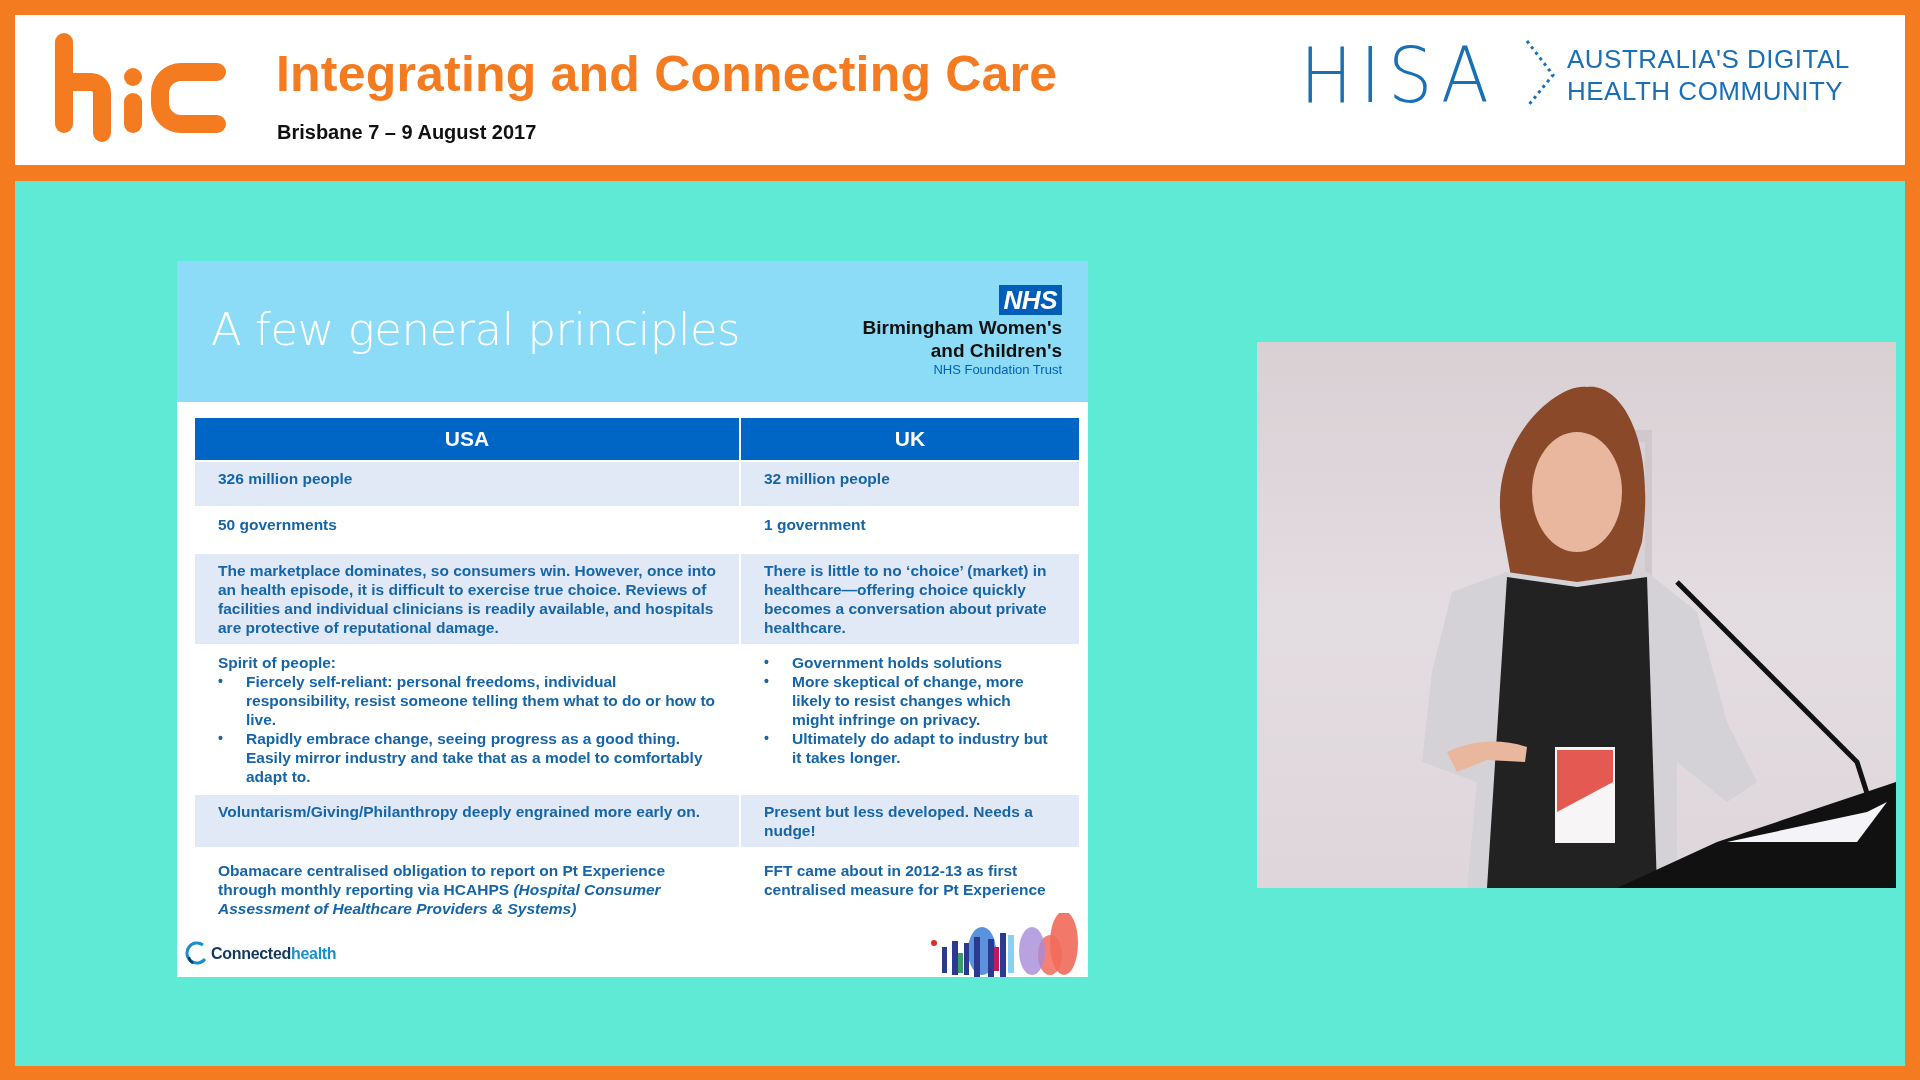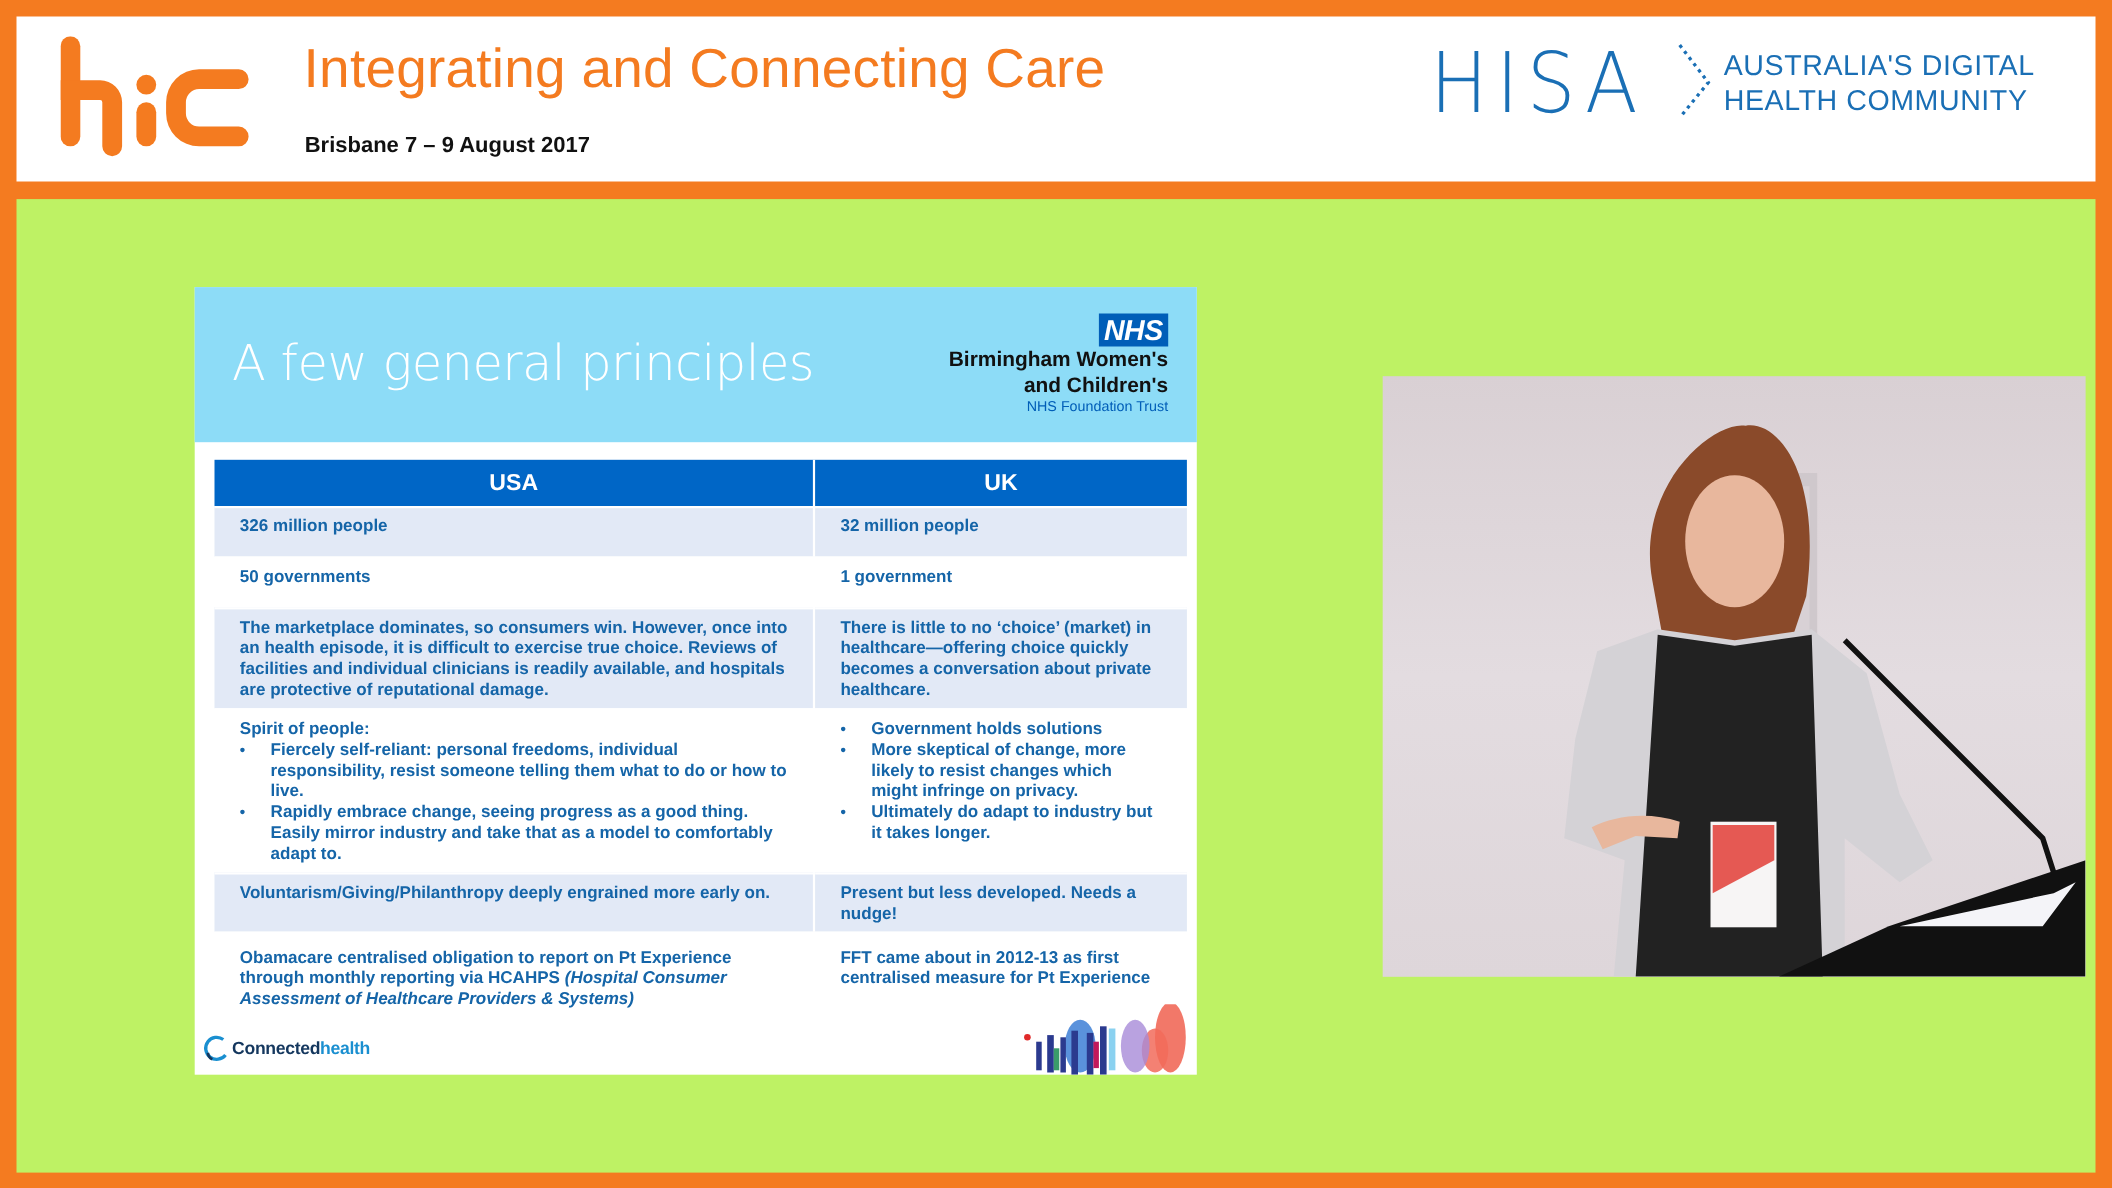--- a/index.html
+++ b/index.html
@@ -2,28 +2,28 @@
 <html><head>
 <meta charset="utf-8">
 <style>
   * { box-sizing: border-box; margin: 0; padding: 0; }
   html, body { width: 1920px; height: 1080px; overflow: hidden; }
   body { background: #f47b20; font-family: "Liberation Sans", sans-serif; position: relative; }
 
   
   .banner { position: absolute; left: 15px; top: 15px; width: 1890px; height: 150px; background: #ffffff; }
   .hic-logo { position: absolute; left: 40px; top: 18px; width: 180px; height: 110px; }
-  .event-title { position: absolute; left: 261px; top: 18px; font-size: 50px; font-weight: normal; color: #f47b20; letter-spacing: 0.2px; white-space: nowrap; }
+  .event-title { position: absolute; left: 261px; top: 30px; font-size: 50px; font-weight: bold; color: #f47b20; letter-spacing: 0.2px; white-space: nowrap; }
   .event-sub { position: absolute; left: 262px; top: 106px; font-size: 20px; font-weight: bold; color: #111; white-space: nowrap; }
   .hisa-word { position: absolute; left: 1285px; top: 16px; font-size: 76px; font-weight: 300; color: #1a6fb5; letter-spacing: 8px; font-family: "DejaVu Sans", sans-serif; transform: scaleX(0.92); transform-origin: left; }
   .hisa-chevron { position: absolute; left: 1508px; top: 24px; width: 36px; height: 70px; }
   .hisa-tag { position: absolute; left: 1552px; top: 28px; font-size: 26px; line-height: 32px; color: #1a6fb5; letter-spacing: 0.5px; white-space: nowrap; }
 
   
-  .stage { position: absolute; left: 15px; top: 181px; width: 1890px; height: 885px; background: #bef264; }
+  .stage { position: absolute; left: 15px; top: 181px; width: 1890px; height: 885px; background: #5eead4; }
 
   
   .slide { position: absolute; left: 162px; top: 80px; width: 911px; height: 716px; background: #ffffff; }
   .slide-header { position: absolute; left: 0; top: 0; width: 911px; height: 141px; background: #8ddcf7; }
   .slide-title { position: absolute; left: 34px; top: 42px; font-size: 45px; color: #ffffff; font-family: "DejaVu Sans", sans-serif; font-weight: 300; letter-spacing: -0.5px; white-space: nowrap; }
   .nhs-block { position: absolute; right: 26px; top: 24px; text-align: right; }
   .nhs-badge { display: inline-block; background: #005eb8; color: #fff; font-weight: bold; font-style: italic; font-size: 26px; padding: 0 5px; line-height: 30px; letter-spacing: -0.5px; }
   .nhs-org { font-size: 19px; font-weight: bold; color: #111; line-height: 21px; margin-top: 2px; }
   .nhs-trust { font-size: 13px; color: #005eb8; line-height: 18px; }
 

